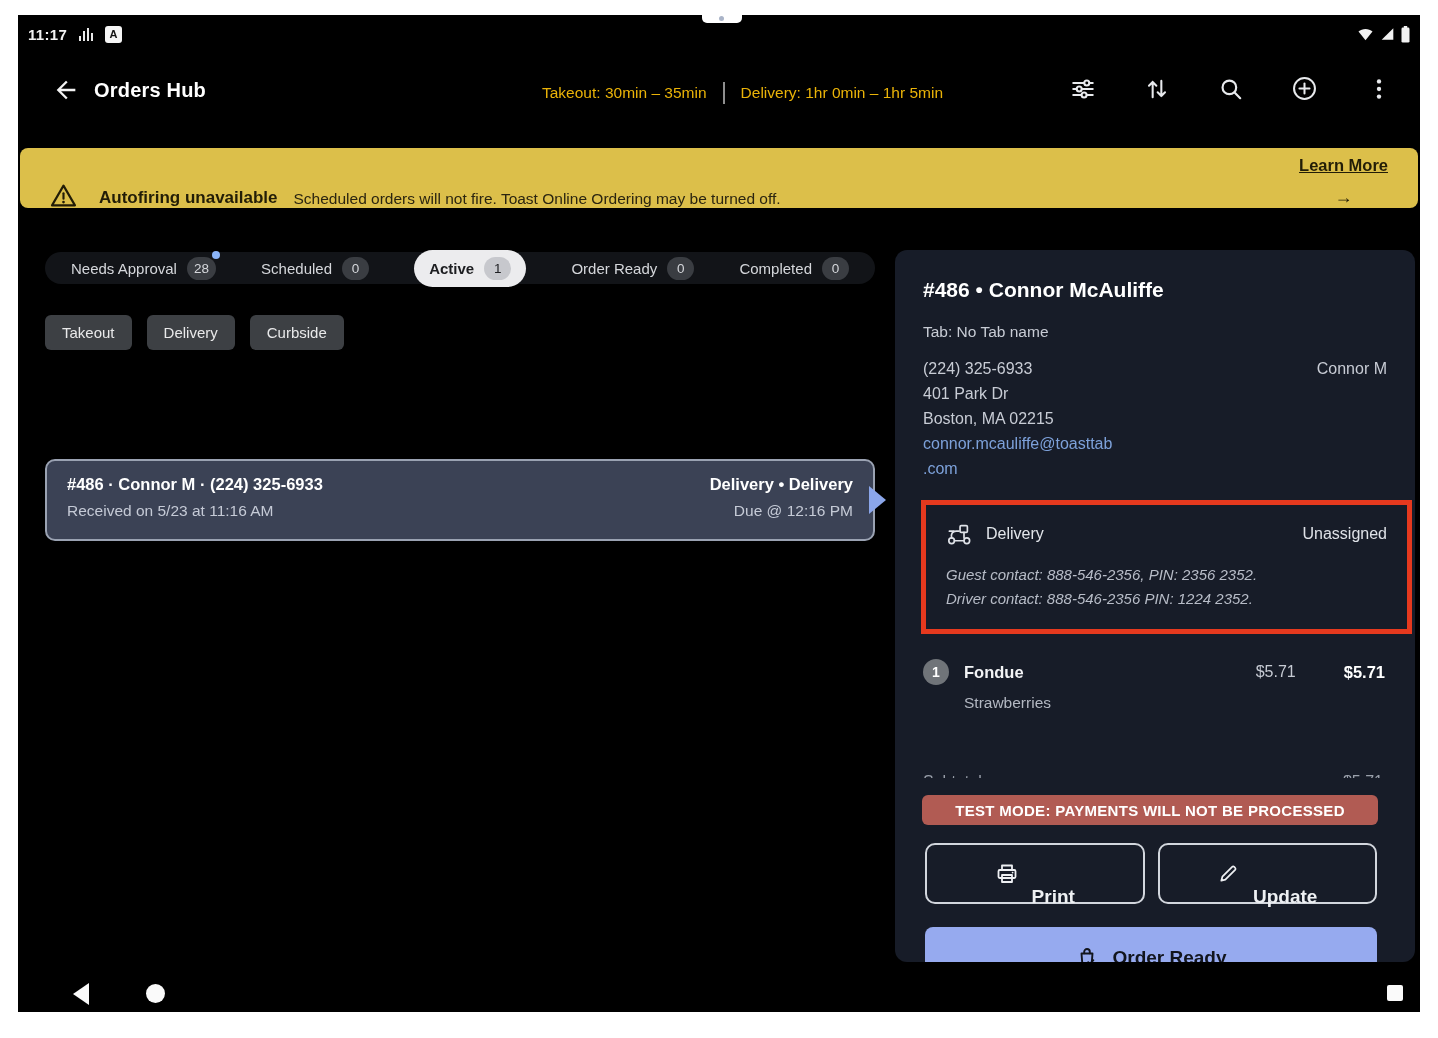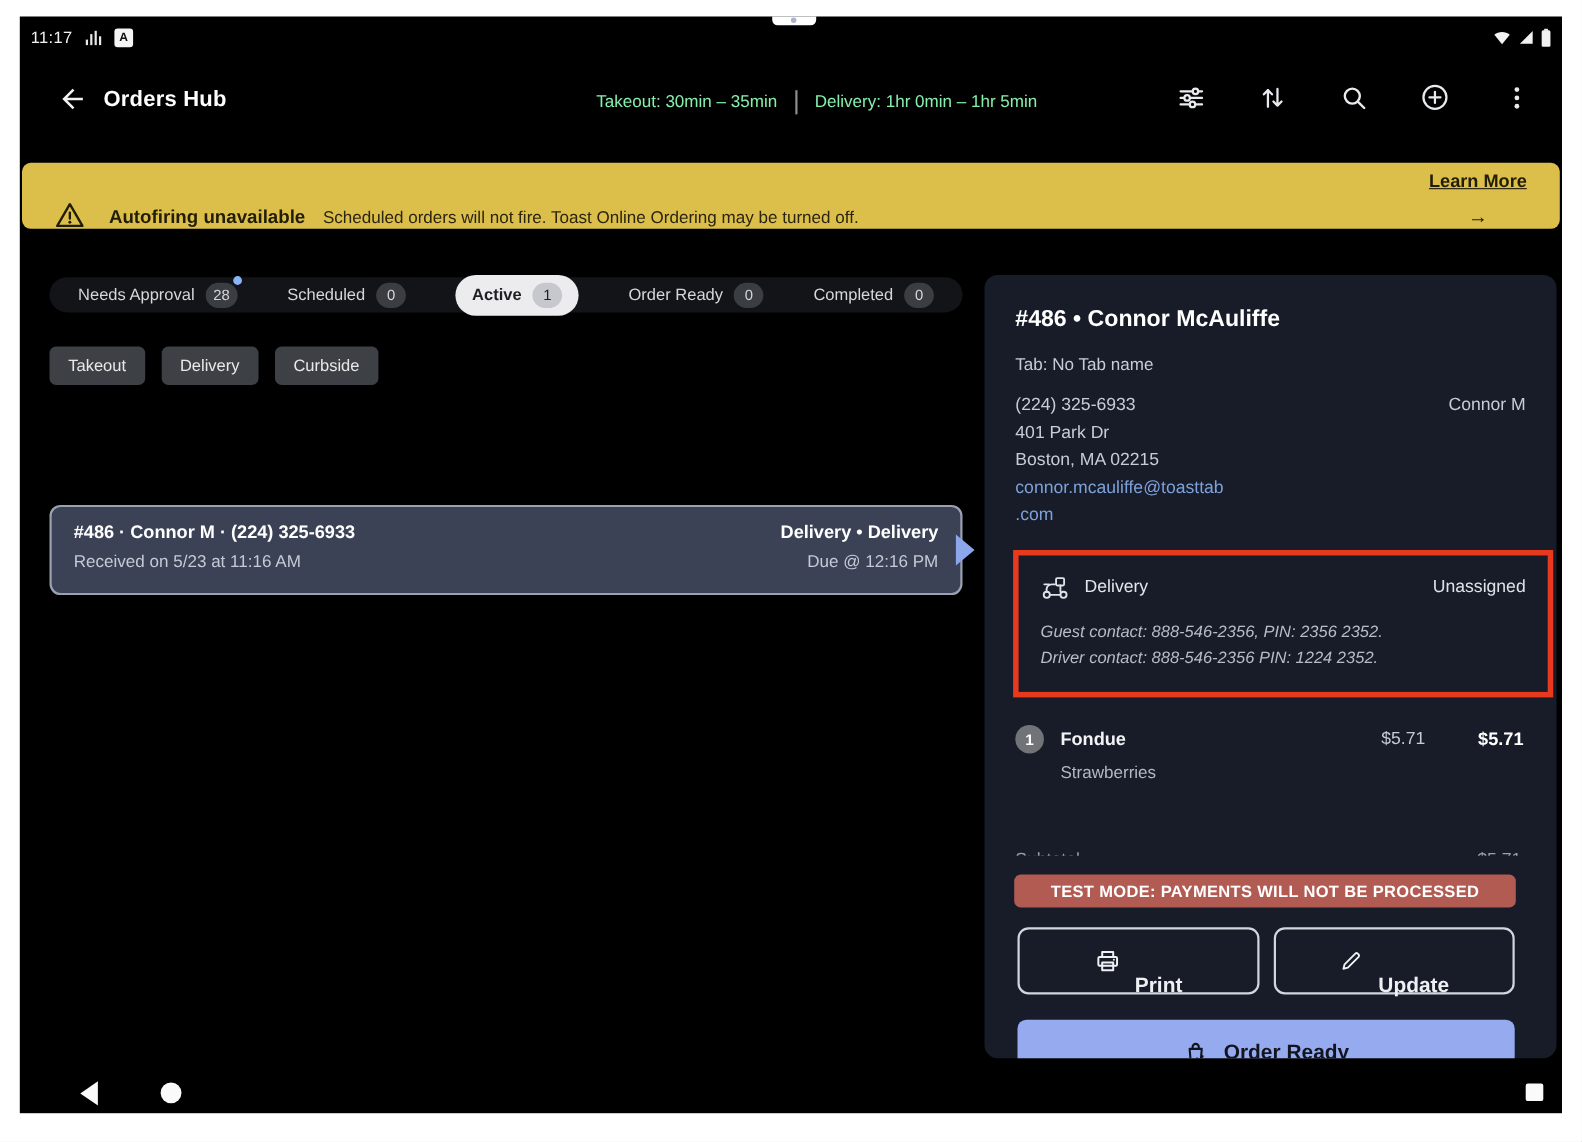--- a/index.html
+++ b/index.html
@@ -6,31 +6,31 @@
   html,body { background:#ffffff; }
   body { font-family:"Liberation Sans", sans-serif; }
   .page { position:relative; width:1438px; height:1038px; background:#ffffff; overflow:hidden; }
   .screen { position:absolute; left:18px; top:15px; width:1402px; height:997px; background:#000000; overflow:hidden; }
   .notch { position:absolute; left:702px; top:15px; width:40px; height:8px; background:#ffffff; border-radius:0 0 5px 5px; z-index:5; }
   .notch .cam { position:absolute; left:17px; top:1px; width:5px; height:5px; border-radius:50%; background:#aab4c8; }
 
   
   .statusbar { position:absolute; left:10px; right:10px; top:6px; height:26px; display:flex; justify-content:space-between; align-items:center; }
   .sb-left { display:flex; align-items:center; gap:12px; }
-  .sb-time { color:#f2f2f2; font-size:15px; font-weight:normal; letter-spacing:.3px; }
+  .sb-time { color:#f2f2f2; font-size:15px; font-weight:bold; letter-spacing:.3px; }
   .sb-bars { display:flex; align-items:flex-end; gap:2px; height:13px; }
   .sb-bars i { display:block; width:2px; background:#e8e8e8; }
   .a-box { width:17px; height:17px; background:#f5f5f5; border-radius:3px; color:#111; font-size:11px; font-weight:bold; display:flex; align-items:center; justify-content:center; }
   .sb-right { display:flex; align-items:center; gap:6px; }
 
   
   .appbar { position:absolute; left:0; right:0; top:46px; height:58px; }
   .back-btn { position:absolute; left:34px; top:15px; width:28px; height:28px; cursor:pointer; }
   .app-title { position:absolute; left:76px; top:18px; color:#ffffff; font-size:20px; font-weight:bold; letter-spacing:.2px; }
-  .prep-times { position:absolute; left:524px; top:21px; display:flex; align-items:center; gap:16px; color:#86efac; font-size:15.5px; }
+  .prep-times { position:absolute; left:524px; top:21px; display:flex; align-items:center; gap:16px; color:#eab308; font-size:15.5px; }
   .prep-divider { width:2px; height:22px; background:#8e8e8e; }
   .appbar-icons { position:absolute; right:28px; top:14px; display:flex; align-items:center; gap:47px; }
   .appbar-icons .icon-btn { width:27px; height:27px; cursor:pointer; display:flex; align-items:center; justify-content:center; }
 
   
   .banner { position:absolute; left:2px; right:2px; top:133px; height:60px; background:#dcbf4a; border-radius:8px; display:flex; align-items:flex-end; padding:0 30px; }
   .banner-warn { width:27px; height:25px; margin-right:22px; flex:0 0 auto; }
   .banner-title { color:#221d07; font-size:17px; font-weight:bold; margin-right:16px; white-space:nowrap; }
   .banner-msg { color:#2b2510; font-size:15.5px; white-space:nowrap; }
   .banner-action { margin-left:auto; display:flex; align-items:center; gap:12px; cursor:pointer;flex-direction:column; }

